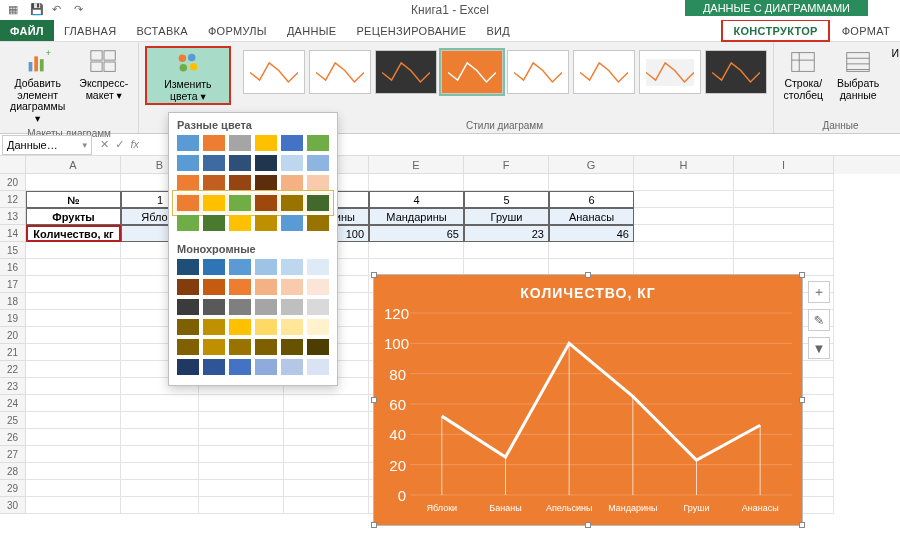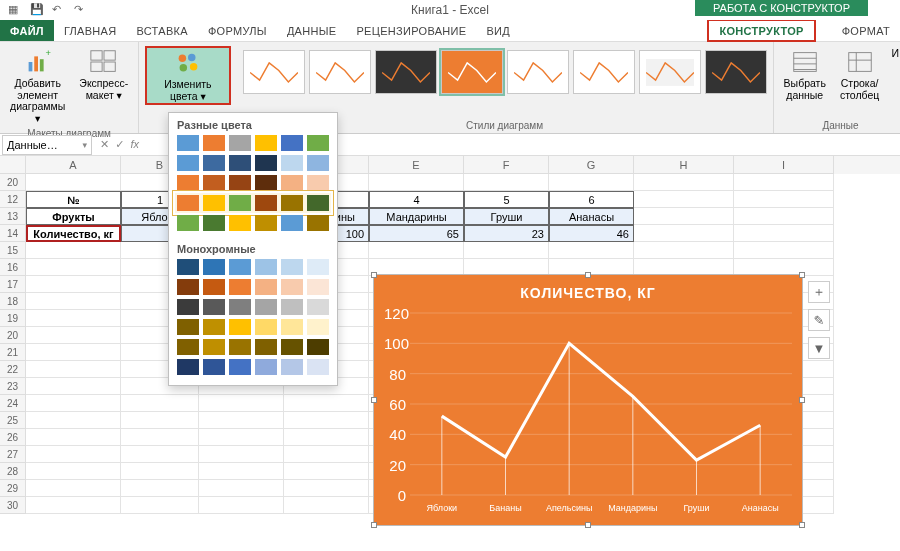--- a/index.html
+++ b/index.html
@@ -9,21 +9,21 @@
   .titlebar { height: 20px; background: #fff; display: flex; align-items: center; position: relative; }
   .qat { display: flex; gap: 8px; padding-left: 8px; align-items: center; }
   .qat-icon { width: 14px; height: 14px; color: #666; }
   .title-center { position: absolute; left: 50%; transform: translateX(-50%); color: #555; font-size: 12px; }
   .context-tab-title { position: absolute; right: 32px; top: 0; background: #2a8c5c; color: #fff; padding: 2px 18px; font-size: 11px; }
 
   
   .tabs { display: flex; height: 22px; border-bottom: 1px solid #ddd; align-items: stretch; }
   .tab { padding: 0 10px; display: flex; align-items: center; font-size: 11px; color: #444; cursor: pointer; text-transform: uppercase; letter-spacing: .3px; }
   .tab.file { background: #217346; color: #fff; font-weight: 600; }
-  .tab.context-active { color: #217346; font-weight: 600; border: 2px solid #d03020; margin: -1px 16px; }
+  .tab.context-active { color: #217346; font-weight: 600; border: 2px solid #d03020; margin: -1px 2px; }
   .tabs-spacer { flex: 1; }
 
   
   .ribbon { height: 92px; background: #f1f1f1; border-bottom: 1px solid #ccc; display: flex; align-items: stretch; }
   .group { border-right: 1px solid #d8d8d8; padding: 4px 6px 2px; display: flex; flex-direction: column; align-items: center; justify-content: space-between; }
   .group-body { display: flex; gap: 6px; align-items: flex-start; }
   .group-label { font-size: 10px; color: #666; margin-top: 2px; }
   .big-btn { display: flex; flex-direction: column; align-items: center; gap: 2px; padding: 2px 4px; cursor: pointer; }
   .big-btn .icon { width: 30px; height: 28px; }
   .big-btn .lbl { font-size: 10.5px; text-align: center; line-height: 1.1; }
@@ -82,21 +82,21 @@
 <body>
 
 <div class="titlebar">
   <div class="qat">
     <span class="qat-icon">▦</span>
     <span class="qat-icon">💾</span>
     <span class="qat-icon">↶</span>
     <span class="qat-icon">↷</span>
   </div>
   <div class="title-center">Книга1 - Excel</div>
-  <div class="context-tab-title">РАБОТА С КОНСТРУКТОР</div>
+  <div class="context-tab-title">ДАННЫЕ С ДИАГРАММАМИ</div>
 </div>
 
 <div class="tabs">
   <div class="tab file">ФАЙЛ</div>
   <div class="tab">ГЛАВНАЯ</div>
   <div class="tab">ВСТАВКА</div>
   <div class="tab">ФОРМУЛЫ</div>
   <div class="tab">ДАННЫЕ</div>
   <div class="tab">РЕЦЕНЗИРОВАНИЕ</div>
   <div class="tab">ВИД</div>
@@ -190,30 +190,30 @@
         </div>
     </div>
     <div class="group-label">Стили диаграмм</div>
   </div>
 
   <div class="group">
     <div class="group-body">
       <div class="big-btn">
         <svg class="icon" viewBox="0 0 32 28">
             <rect x="4" y="4" width="24" height="20" fill="none" stroke="#888"></rect>
-            <path d="M4 10h24M4 16h24M4 22h24" stroke="#888"></path>
-          </svg>
-        <div class="lbl">Выбрать данные</div>
+            <path d="M4 12h24M12 4v20" stroke="#888"></path>
+          </svg>
+        <div class="lbl">Строка/столбец</div>
       </div>
       <div class="big-btn">
         <svg class="icon" viewBox="0 0 32 28">
             <rect x="4" y="4" width="24" height="20" fill="none" stroke="#888"></rect>
-            <path d="M4 12h24M12 4v20" stroke="#888"></path>
-          </svg>
-        <div class="lbl">Строка/столбец</div>
+            <path d="M4 10h24M4 16h24M4 22h24" stroke="#888"></path>
+          </svg>
+        <div class="lbl">Выбрать данные</div>
       </div>
       <div class="big-btn" style="width:12px">
         <div class="lbl">И</div>
       </div>
     </div>
     <div class="group-label">Данные</div>
   </div>
 </div>
 
 <div class="fx-row">

